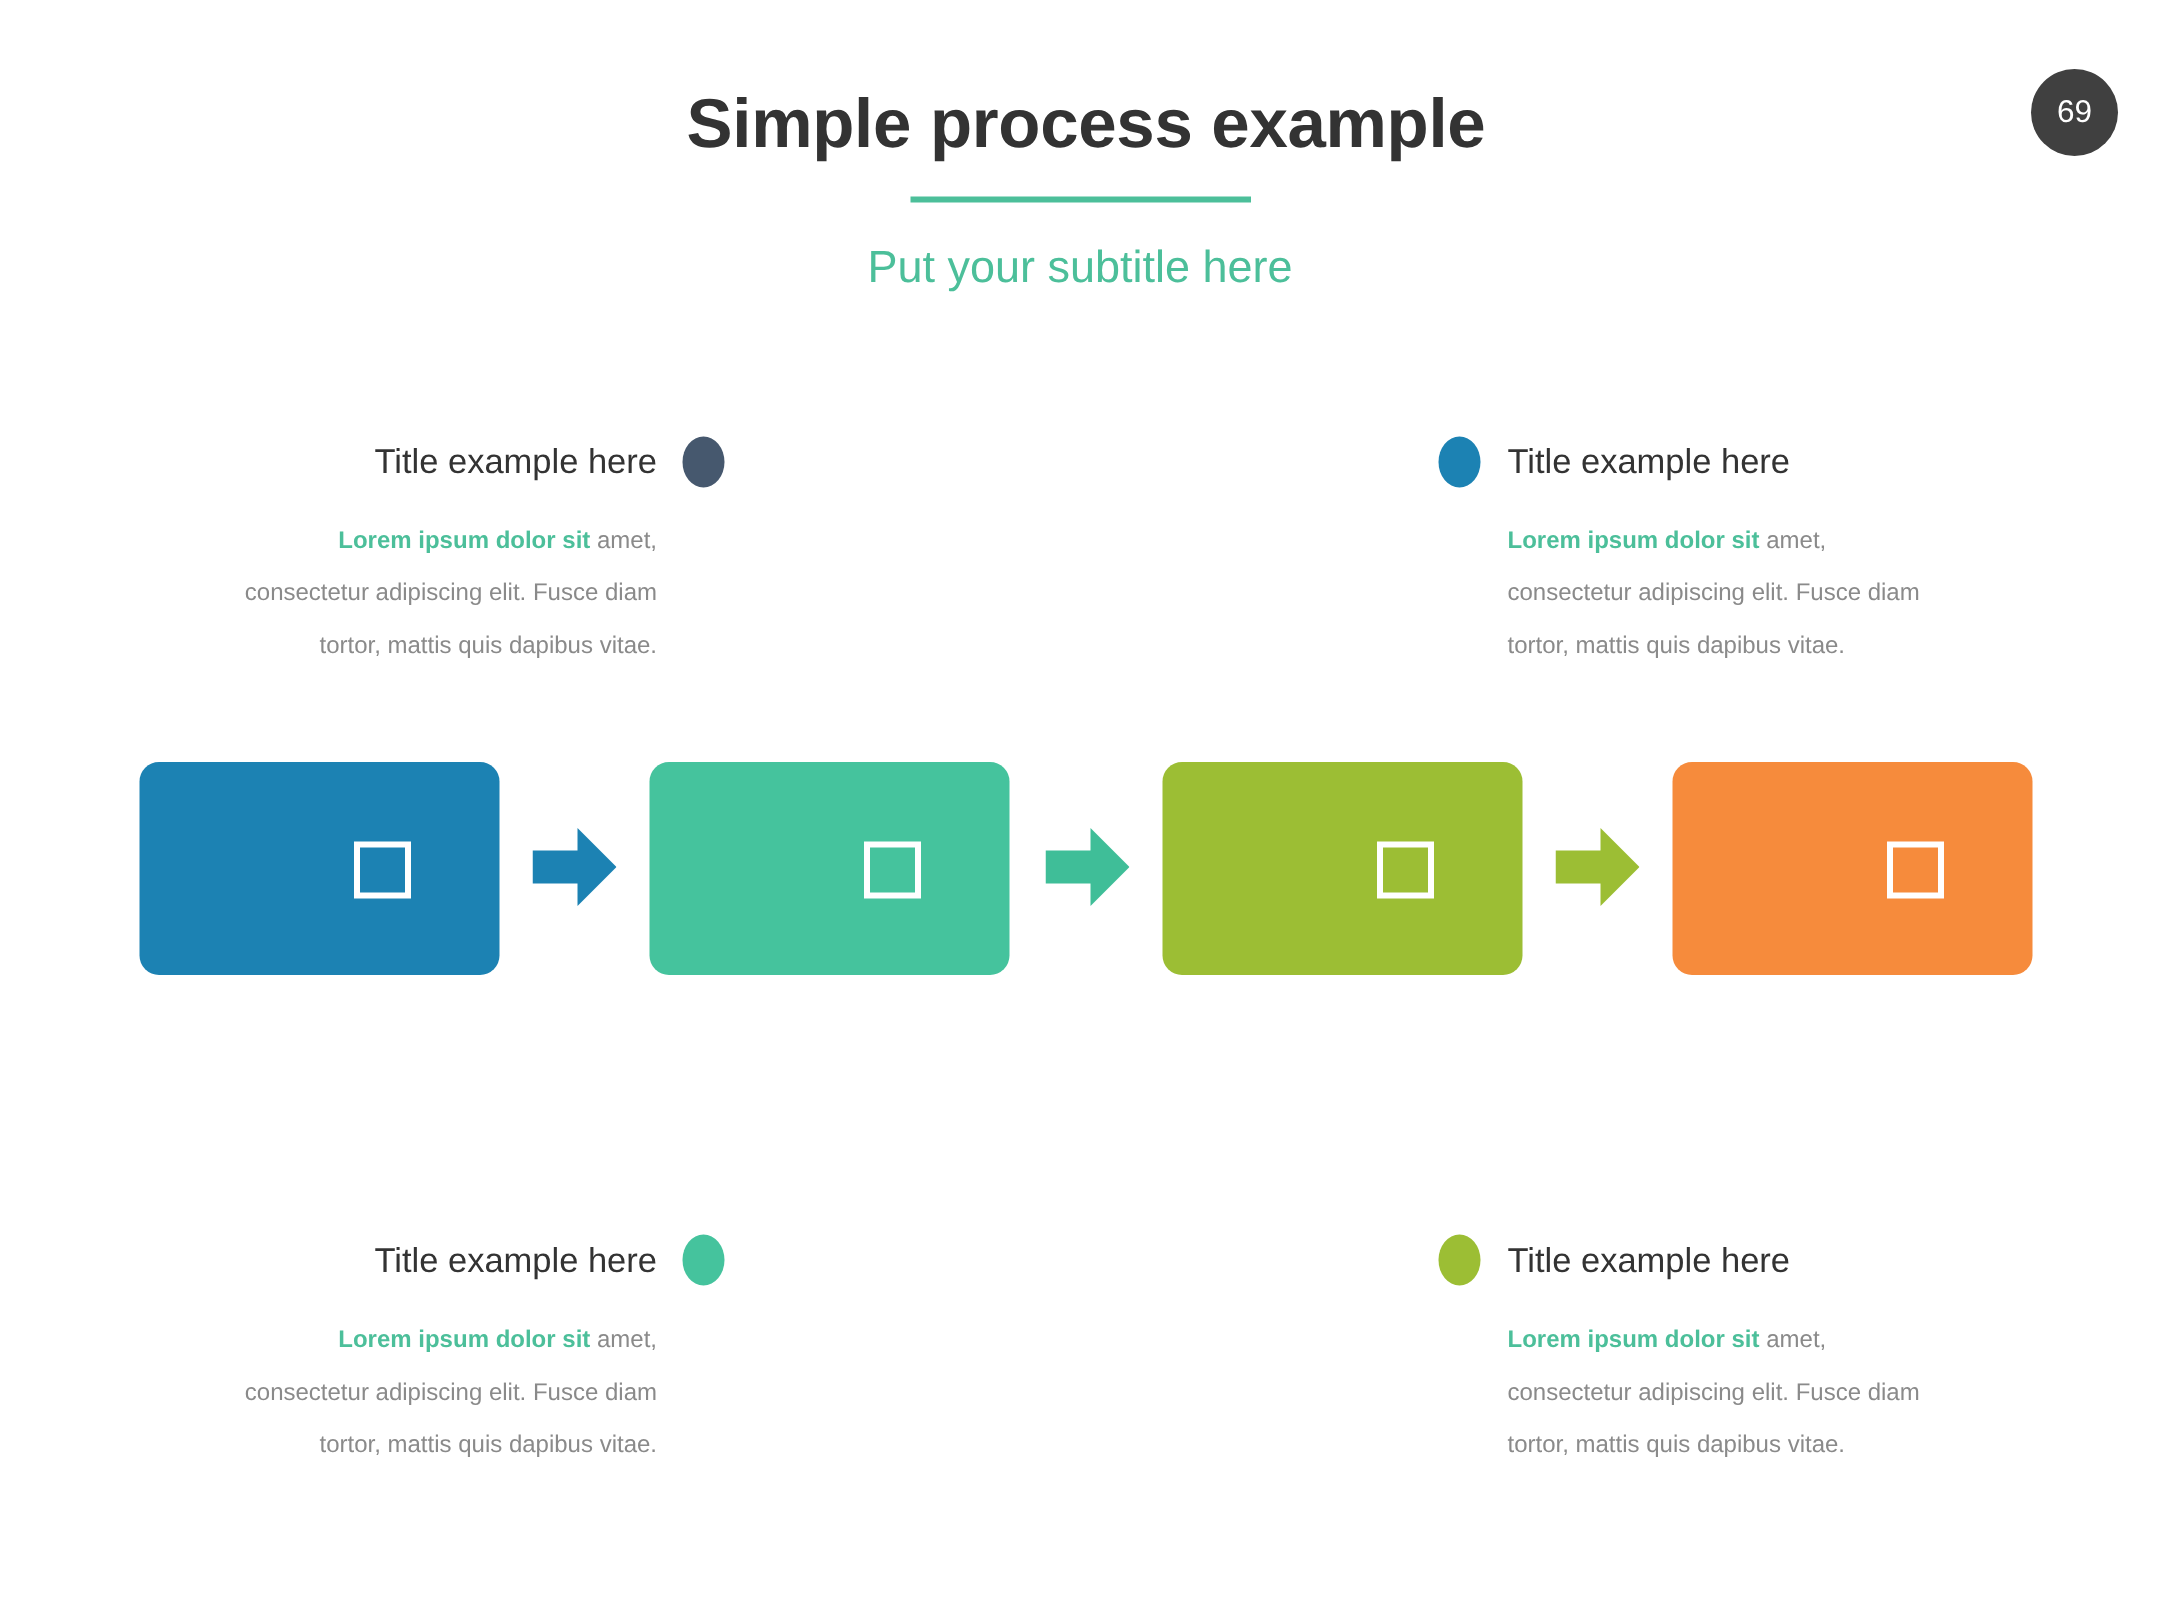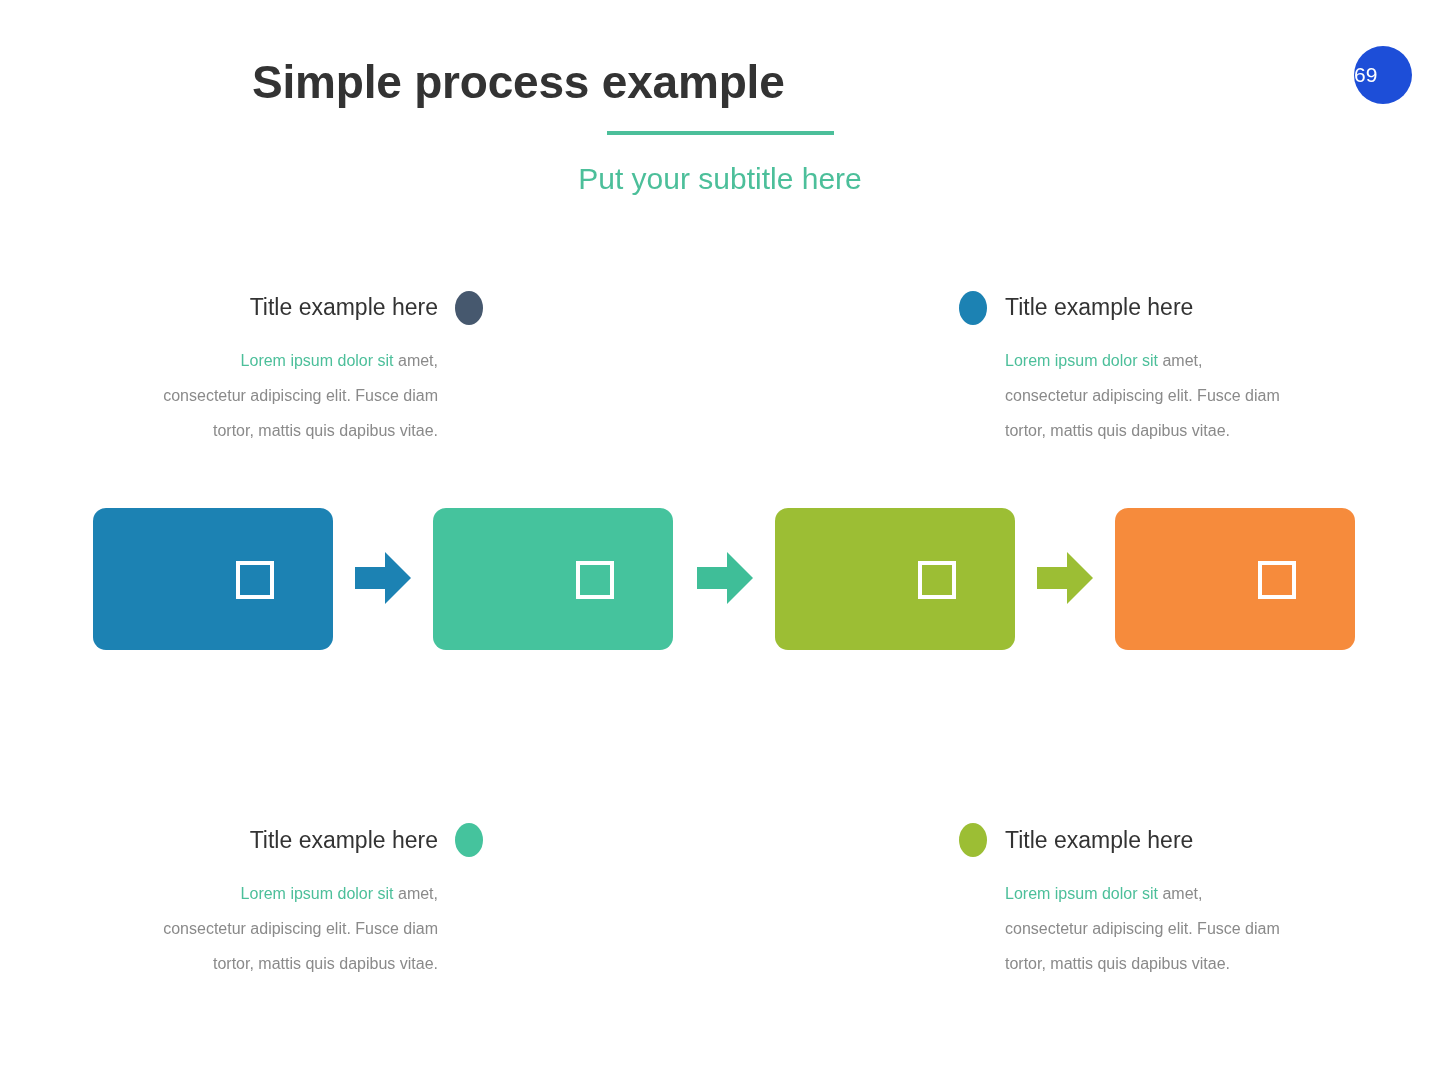--- a/index.html
+++ b/index.html
@@ -14,23 +14,24 @@
     position: relative;
     width: 1440px;
     height: 1080px;
     background: #ffffff;
     overflow: hidden;
   }
 
   
   .slide-title {
     position: absolute;
-    left: 252px;
+    left: 264px;
     top: 55px;
     width: 920px;
+    text-align: center;
     font-size: 46px;
     font-weight: bold;
     color: #333333;
     letter-spacing: -0.2px;
     white-space: nowrap;
   }
   .title-rule {
     position: absolute;
     left: 607px;
     top: 131px;
@@ -50,26 +51,26 @@
   }
 
   
   .page-badge {
     position: absolute;
     left: 1354px;
     top: 46px;
     width: 58px;
     height: 58px;
     border-radius: 50%;
-    background: #1d4ed8;
+    background: #404040;
     color: #ffffff;
     font-size: 21px;
     display: flex;
     align-items: center;
-    justify-content: flex-start;
+    justify-content: center;
   }
 
   
   .text-block {
     position: absolute;
     width: 350px;
   }
   .tb-left  { left: 88px;  text-align: right; }
   .tb-right { left: 1005px; text-align: left;  }
 
@@ -84,21 +85,21 @@
     white-space: nowrap;
   }
   .block-body {
     margin-top: 17px;
     font-size: 16px;
     color: #8A8A8A;
     line-height: 35px;
   }
   .block-body .hl {
     color: #4CBF9A;
-    font-weight: normal;
+    font-weight: bold;
     margin-top: 24px;
   }
 
   
   .pill {
     position: absolute;
     width: 28px;
     height: 34px;
     border-radius: 14px / 17px;
   }

